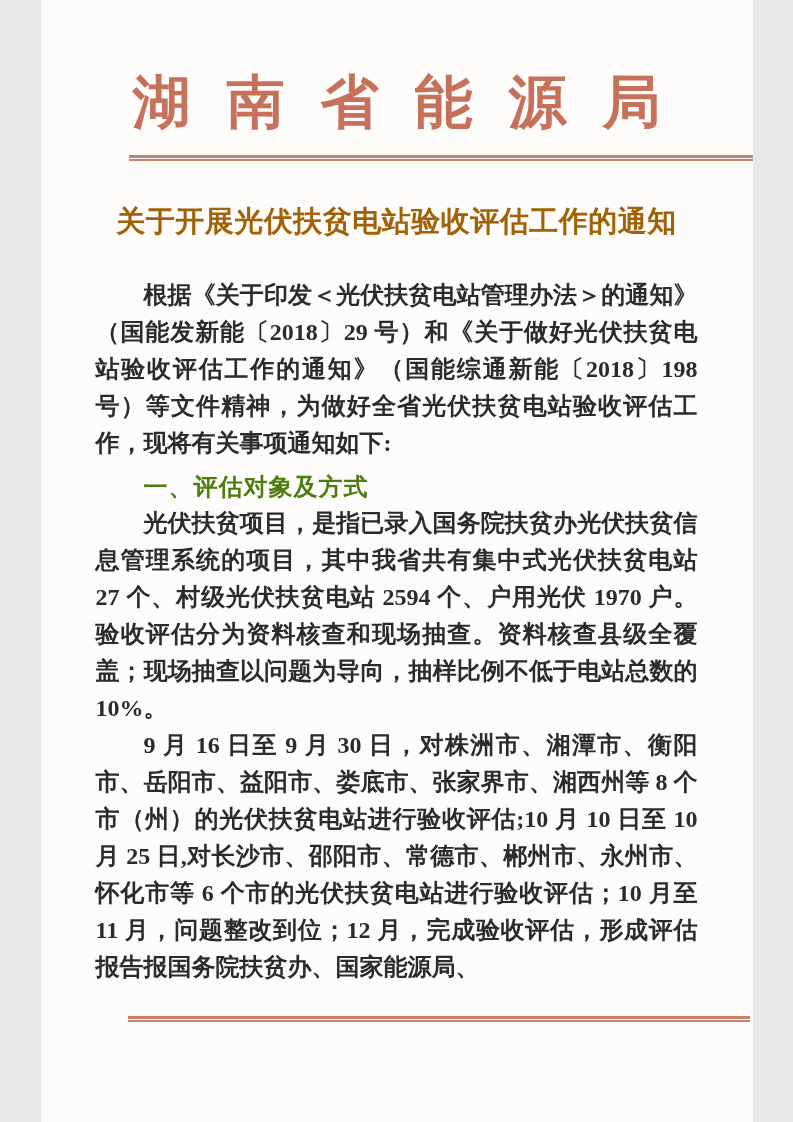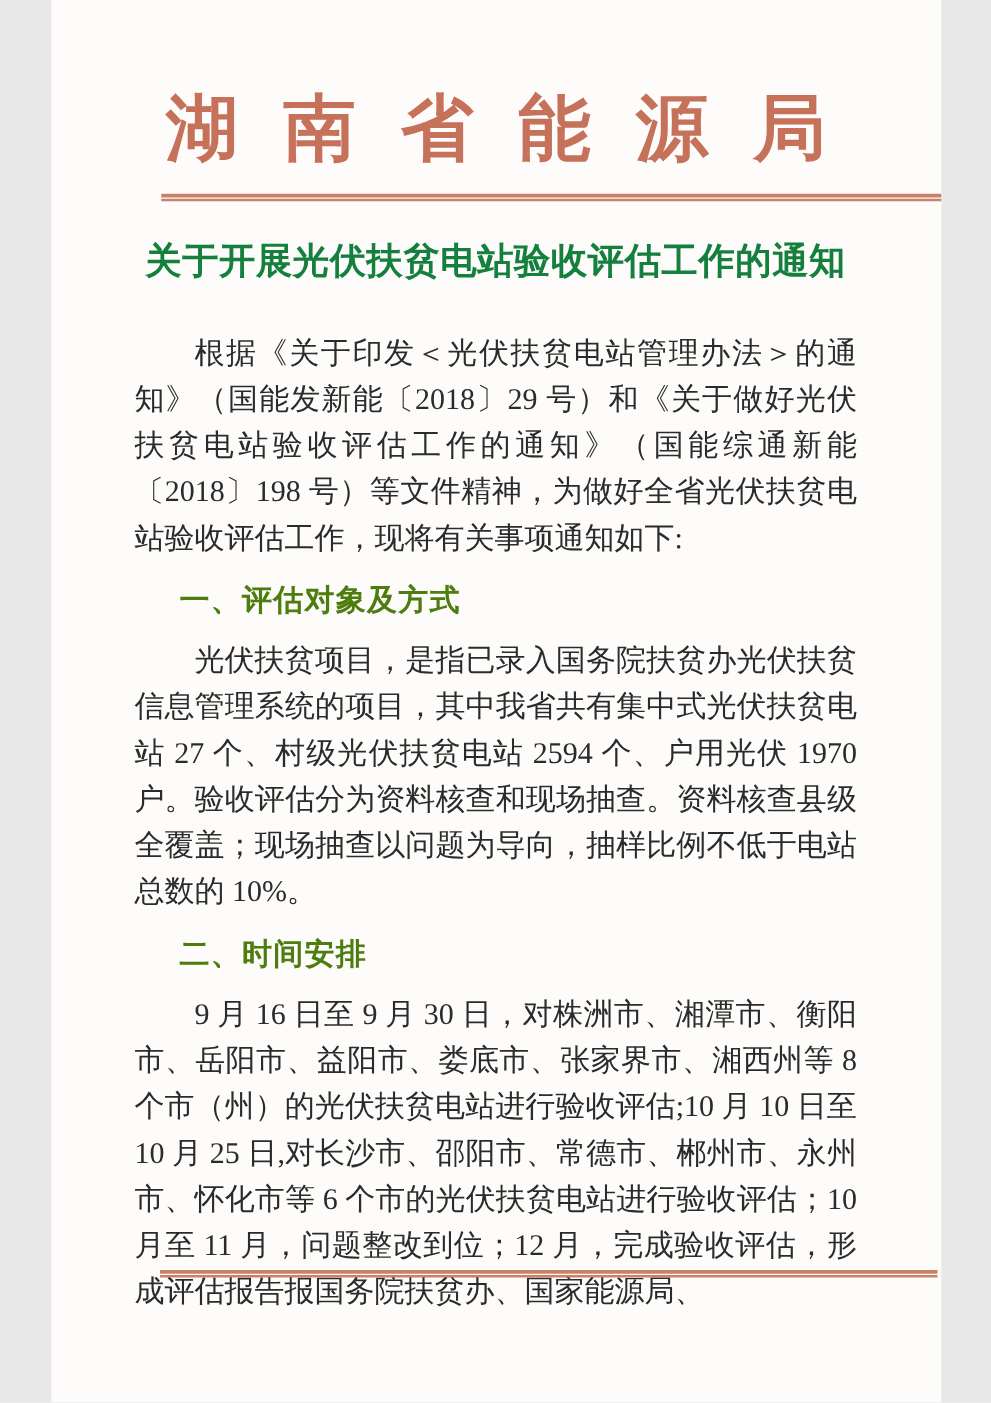--- a/index.html
+++ b/index.html
@@ -36,42 +36,43 @@
   }
   .head-rule{
     margin:21px 0 0 88px;
     width:634px;
     height:1px;
     border-top:3px solid #c98169;
     border-bottom:2px solid #c98169;
   }
   
   .doc-title{
-    margin-top:28px;
+    margin-top:40px;
     text-align:center;
     font-size:29px;
     line-height:40px;
     font-weight:700;
-    color:#15803d;
+    color:#a16207;
     letter-spacing:0.5px;
   }
   
   .content{
     width:602px;
     margin:36px auto 0;
     font-size:24px;
     line-height:37px;
     text-align:justify;
   }
   .salutation{
     padding-left:14px;
   }
   .para{
-    margin:12px;
+    margin:0;
     text-indent:2em;
+    font-weight:bold;
   }
   .para.first{
     margin-top:6px;
   }
   .section-heading{
     margin:6px 0 0;
     padding-left:48px;
     font-family:"Liberation Sans","DejaVu Sans",sans-serif;
     font-weight:700;
     color:#4d7c0f;
@@ -99,21 +100,20 @@
 
   <div class="content">
 
 
     <p class="para first">根据《关于印发＜光伏扶贫电站管理办法＞的通知》（国能发新能〔2018〕29 号）和《关于做好光伏扶贫电站验收评估工作的通知》（国能综通新能〔2018〕198 号）等文件精神，为做好全省光伏扶贫电站验收评估工作，现将有关事项通知如下:</p>
 
     <p class="section-heading">一、评估对象及方式</p>
 
     <p class="para">光伏扶贫项目，是指已录入国务院扶贫办光伏扶贫信息管理系统的项目，其中我省共有集中式光伏扶贫电站 27 个、村级光伏扶贫电站 2594 个、户用光伏 1970 户。验收评估分为资料核查和现场抽查。资料核查县级全覆盖；现场抽查以问题为导向，抽样比例不低于电站总数的 10%。</p>
 
-    <p class="section-heading">二、时间安排</p>
 
     <p class="para">9 月 16 日至 9 月 30 日，对株洲市、湘潭市、衡阳市、岳阳市、益阳市、娄底市、张家界市、湘西州等 8 个市（州）的光伏扶贫电站进行验收评估;10 月 10 日至 10 月 25 日,对长沙市、邵阳市、常德市、郴州市、永州市、怀化市等 6 个市的光伏扶贫电站进行验收评估；10 月至 11 月，问题整改到位；12 月，完成验收评估，形成评估报告报国务院扶贫办、国家能源局、</p>
 
   </div>
 
   <div class="bottom-rule"></div>
 
 </div>
 
 </body></html>

